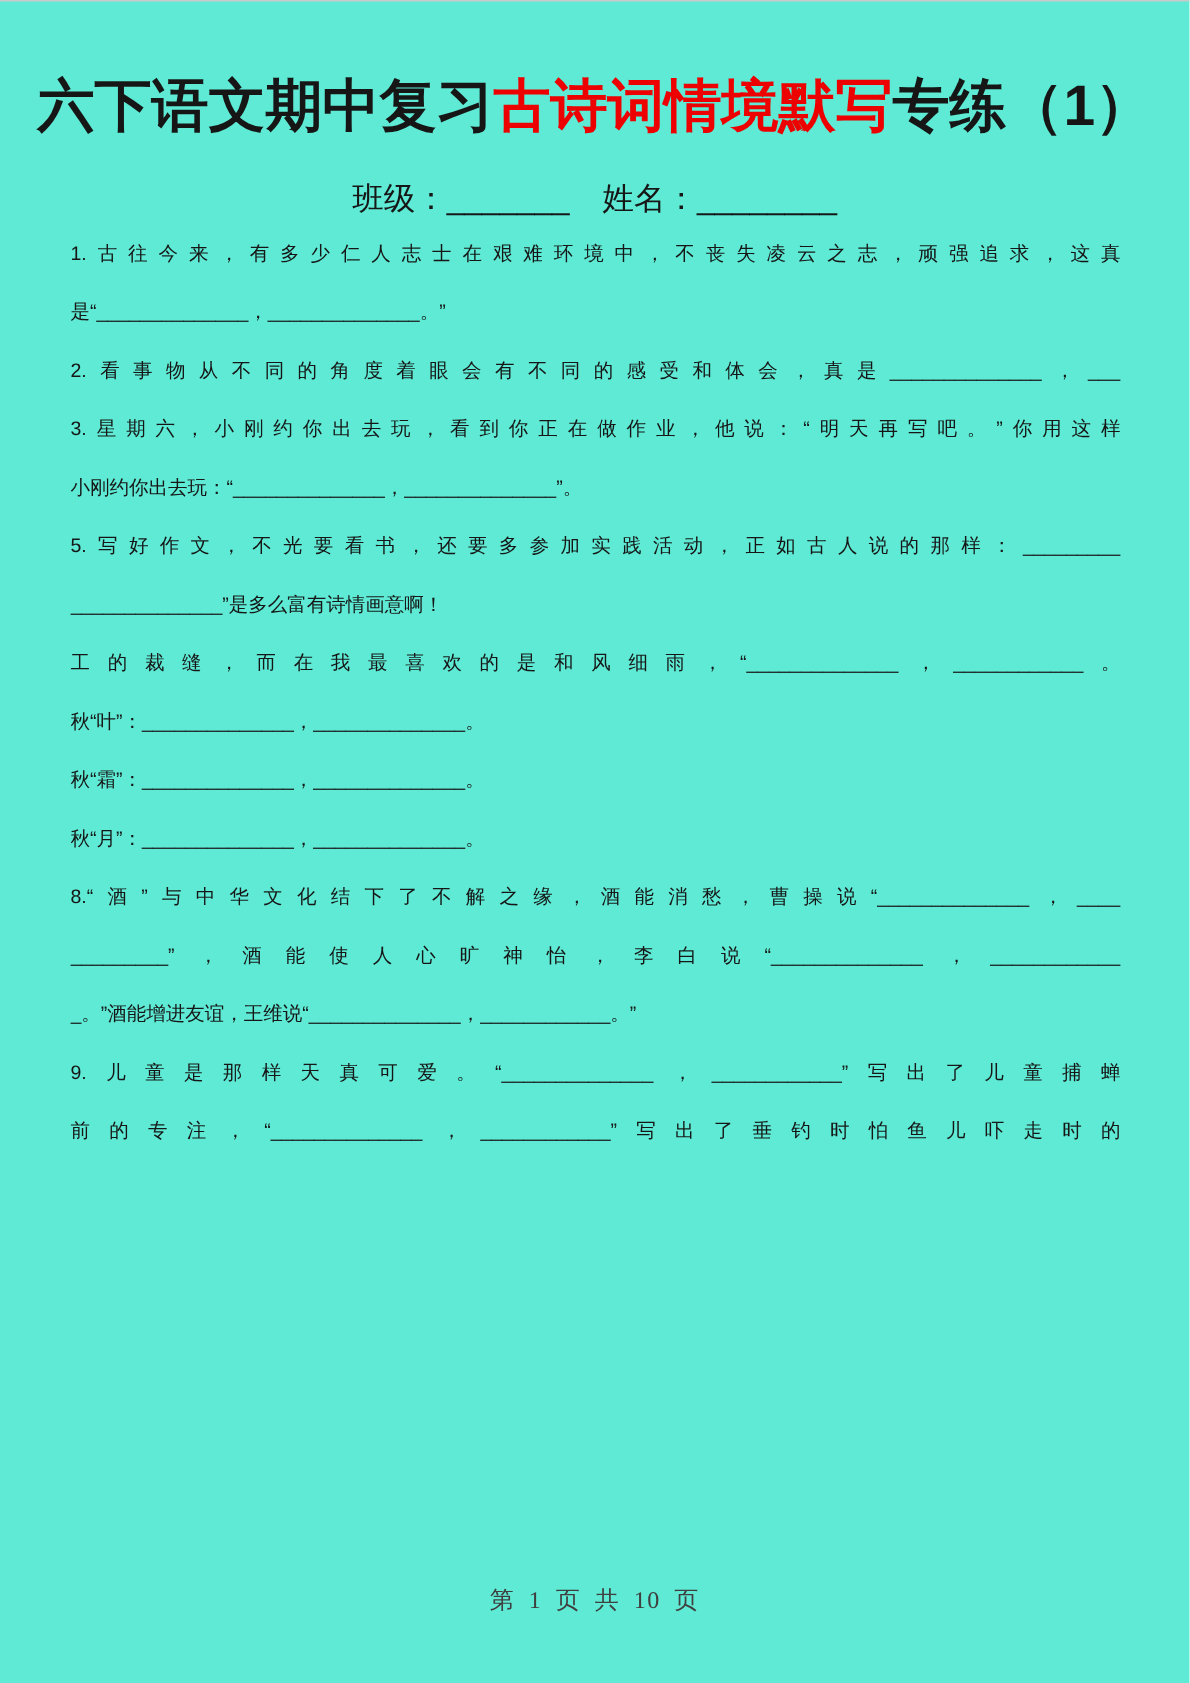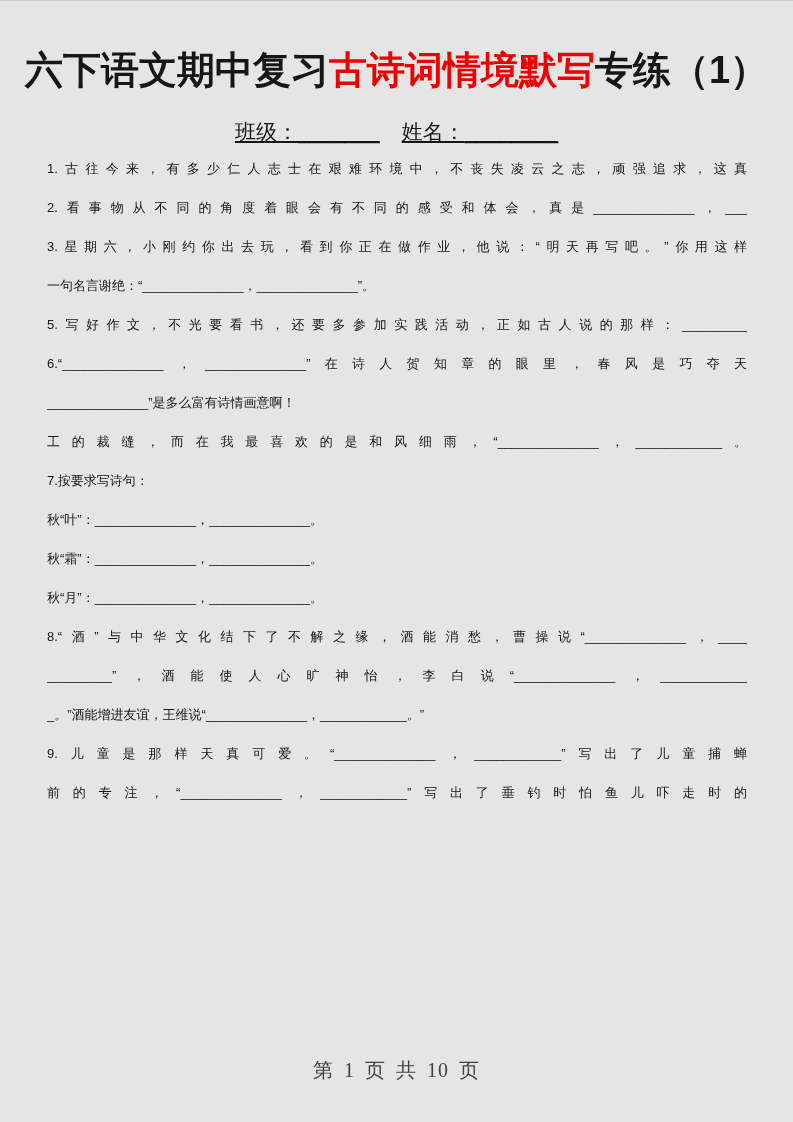--- a/index.html
+++ b/index.html
@@ -1,20 +1,20 @@
 <!DOCTYPE html>
 <html><head>
 <meta charset="utf-8">
 <style>
   html, body { margin: 0; padding: 0; background: #ffffff; }
   .sheet {
     position: relative;
     width: 793px;
     height: 1122px;
-    background: #e5e5e5;
+    background: #5eead4;
     font-family: "Liberation Sans", sans-serif;
     color: #161616;
     overflow: hidden;
     border-top: 1px solid #c9c9c9;
     box-sizing: border-box;
   }
   .title {
     position: absolute;
     top: 44px;
     left: 0;
@@ -28,21 +28,20 @@
   }
   .title .red {  }
   .classline {
     position: absolute;
     top: 117px;
     left: 0;
     width: 100%;
     text-align: center;
     font-size: 21px;
     white-space: nowrap;
-    text-decoration: underline;
   }
   .classline .blank { letter-spacing: 0; }
   .classline .namepart { margin-left: 22px; }
   .bodytext {
     position: absolute;
     top: 148px;
     left: 47px;
     width: 700px;
     font-size: 13px;
     font-weight: 500;
@@ -59,44 +58,43 @@
     text-align-last: justify;
     text-justify: inter-character;
   }
   .footer {
     position: absolute;
     top: 1056px;
     left: 0;
     width: 100%;
     text-align: center;
     font-family: "Liberation Serif", serif;
-    font-size: 20px;
+    font-size: 16px;
     letter-spacing: 1px;
     word-spacing: 4px;
   }
 </style>
 </head>
 <body>
 
 <div class="sheet">
 
   <h1 class="title"><span>六下语文期中复习</span><span class="red" data-color="accent_red" style="color: rgb(237, 0, 0);">古诗词情境默写</span><span>专练（1）</span></h1>
 
   <div class="classline"><span>班级：</span><span class="blank">_______</span><span class="namepart">姓名：</span><span class="blank">________</span></div>
 
   <div class="bodytext">
     <div class="line fill">1.古往今来，有多少仁人志士在艰难环境中，不丧失凌云之志，顽强追求，这真</div>
+    <div class="line">是“______________，______________。”</div>
     <div class="line fill">2.看事物从不同的角度着眼会有不同的感受和体会，真是______________，___</div>
     <div class="line fill">3.星期六，小刚约你出去玩，看到你正在做作业，他说：“明天再写吧。”你用这样</div>
-    <div class="line">一句名言谢绝：“______________，______________”。</div>
+    <div class="line">小刚约你出去玩：“______________，______________”。</div>
     <div class="line fill">5.写好作文，不光要看书，还要多参加实践活动，正如古人说的那样：_________</div>
-    <div class="line fill">6.“______________，______________”在诗人贺知章的眼里，春风是巧夺天</div>
     <div class="line">______________”是多么富有诗情画意啊！</div>
     <div class="line fill">工的裁缝，而在我最喜欢的是和风细雨，“______________，____________。</div>
-    <div class="line">7.按要求写诗句：</div>
     <div class="line">秋“叶”：______________，______________。</div>
     <div class="line">秋“霜”：______________，______________。</div>
     <div class="line">秋“月”：______________，______________。</div>
     <div class="line fill">8.“酒”与中华文化结下了不解之缘，酒能消愁，曹操说“______________，____</div>
     <div class="line fill">_________”，酒能使人心旷神怡，李白说“______________，____________</div>
     <div class="line">_。”酒能增进友谊，王维说“______________，____________。”</div>
     <div class="line fill">9.儿童是那样天真可爱。“______________，____________”写出了儿童捕蝉</div>
     <div class="line fill">前的专注，“______________，____________”写出了垂钓时怕鱼儿吓走时的</div>
   </div>
 

